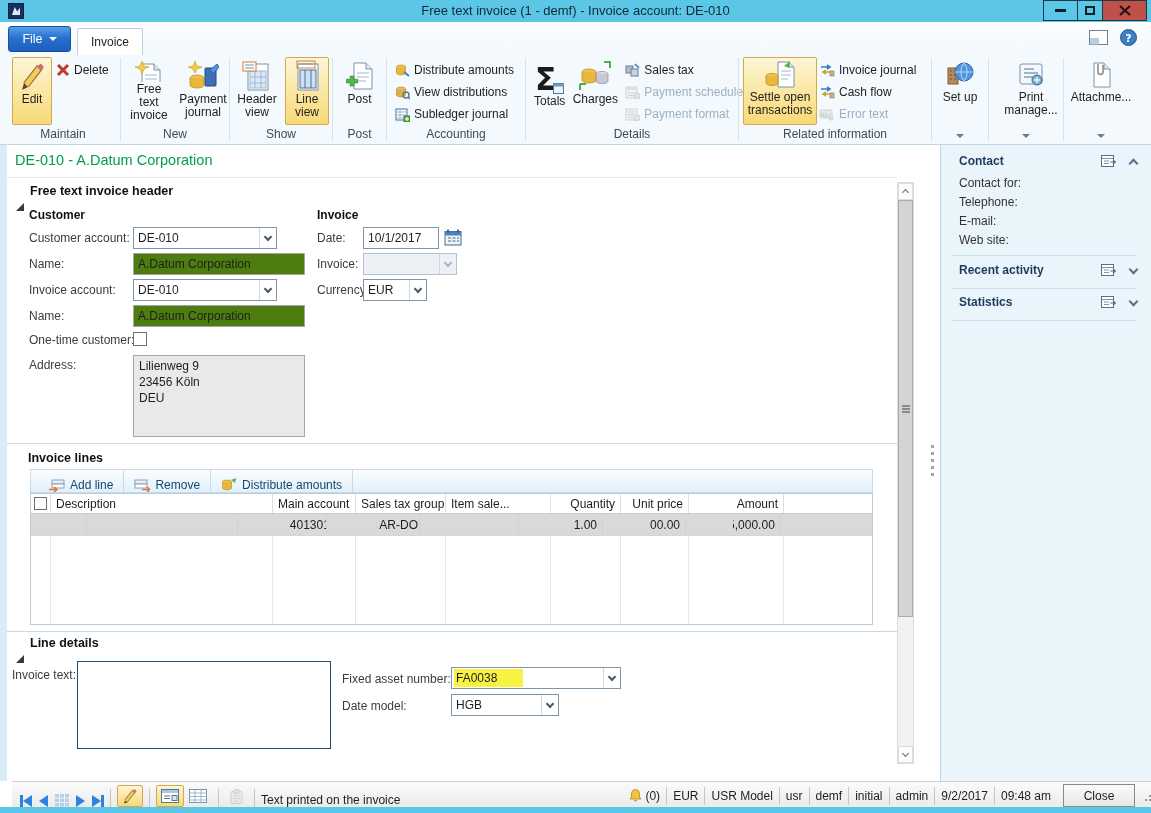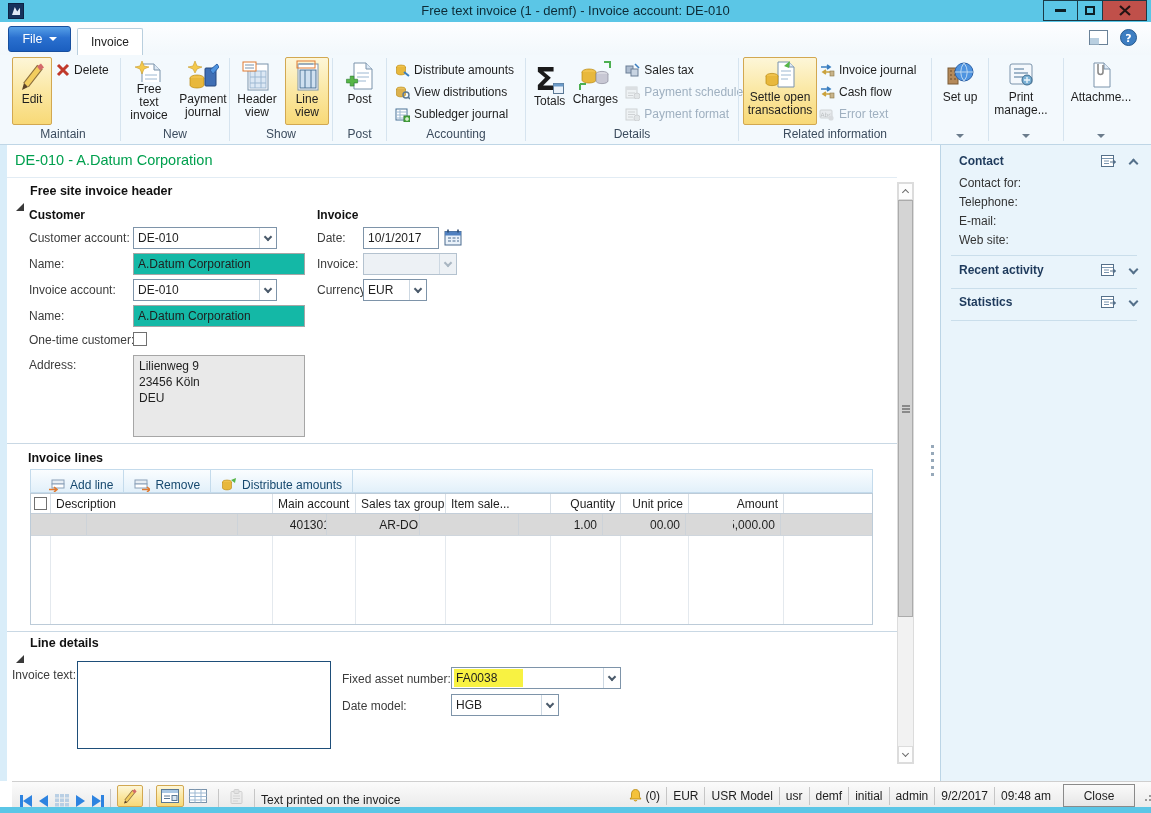--- a/index.html
+++ b/index.html
@@ -46,21 +46,21 @@
   .main { position:absolute; top:145px; left:0; width:940px; height:636px; background:#fff; }
   .gutter { position:absolute; left:0; top:0; width:7px; height:636px; background:#d9edf9; }
   .record-title { position:absolute; left:15px; top:7px; font-size:14.5px; color:#00a04e;text-align:center; }
   .rt-line { position:absolute; left:7px; top:32px; width:890px; height:1px; background:#e2ecf4; }
   .expander { width:0; height:0; border-left:8px solid transparent; border-bottom:8px solid #3a3a3a; }
   .sec-h { font-weight:bold; font-size:12.5px; color:#111; }
   .grp-h { font-weight:bold; color:#111; }
   .flabel { color:#3c3c3c; }
 
   .tbox { position:absolute; height:22px; background:#fff; border:1px solid #7e94a9; display:flex; align-items:center; padding:0 4px; }
-  .tbox.ro { background:#14b8a6; border-color:#a6a6a6; }
+  .tbox.ro { background:#4d7c0f; border-color:#a6a6a6; }
   .combo .arrow { position:absolute; right:0; top:0; bottom:0; width:17px; background:#fff; border-left:1px solid #cdd8e2; display:flex; align-items:center; justify-content:center; }
   .chev { width:6px; height:6px; border-right:2px solid #4a5a6a; border-bottom:2px solid #4a5a6a; transform:rotate(45deg); margin-top:-3px; }
   .combo.dis { background:#edf1f5; border-color:#b4c2cf; }
   .combo.dis .arrow { background:#edf1f5; }
   .combo.dis .chev { border-color:#a9b6c2; }
   .checkbox { width:14px; height:14px; background:#fff; border:1px solid #707070; }
   .addr { position:absolute; left:133px; top:210px; width:172px; height:82px; background:#e9e9e9; border:1px solid #a6a6a6; padding:2px 5px; line-height:16px; }
   .divider { position:absolute; left:7px; width:890px; height:1px; background:#c9d8e4; }
 
   
@@ -401,21 +401,21 @@
               <path d="M10 12h18M19 3a14 14 0 010 18M19 3a14 14 0 000 18" fill="none" stroke="#bcd8f2" stroke-width="1"></path>
             </svg>
           <span class="blabel">Set up</span>
         </div>
       </div>
       <div class="rgroup-label"><span class="grp-caret" style="display:inline-block"></span></div>
     </div>
     <div class="rgroup-sep"></div>
 
     <div class="rgroup" style="width:74px">
-      <div class="rgroup-content" style="justify-content:flex-start">
+      <div class="rgroup-content" style="justify-content:flex-end">
         <div class="bigbtn" style="width:64px">
           <svg width="30" height="30">
               <rect x="4" y="4" width="22" height="20" rx="2" fill="#f4f8fc" stroke="#7a93ab"></rect>
               <path d="M8 9h10M8 13h14M8 17h9" stroke="#4a7296"></path>
               <circle cx="21" cy="20" r="5" fill="#7ab0d4" stroke="#3a6a8e"></circle>
               <path d="M21 17v6M18 20h6" stroke="#eaf4fa" stroke-width="1.4"></path>
             </svg>
           <span class="blabel">Print manage...</span>
         </div>
       </div>
@@ -437,21 +437,21 @@
       <div class="rgroup-label"><span class="grp-caret" style="display:inline-block"></span></div>
     </div>
   </div>
 
   <div class="main">
     <div class="gutter"></div>
     <div class="record-title">DE-010 - A.Datum Corporation</div>
     <div class="rt-line"></div>
 
     <div class="abs" style="left:16px;top:44px"><span class="expander"></span></div>
-    <div class="abs sec-h" style="left:30px;top:39px">Free site invoice header</div>
+    <div class="abs sec-h" style="left:30px;top:39px">Free text invoice header</div>
 
     <div class="abs grp-h" style="left:29px;top:63px">Customer</div>
     <div class="abs grp-h" style="left:317px;top:63px">Invoice</div>
 
     <div class="abs flabel" style="left:29px;top:86px">Customer account:</div>
     <div class="tbox combo" style="left:133px;top:82px;width:144px">
       <span>DE-010</span>
       <span class="arrow">
           <span class="chev"></span>
         </span>

